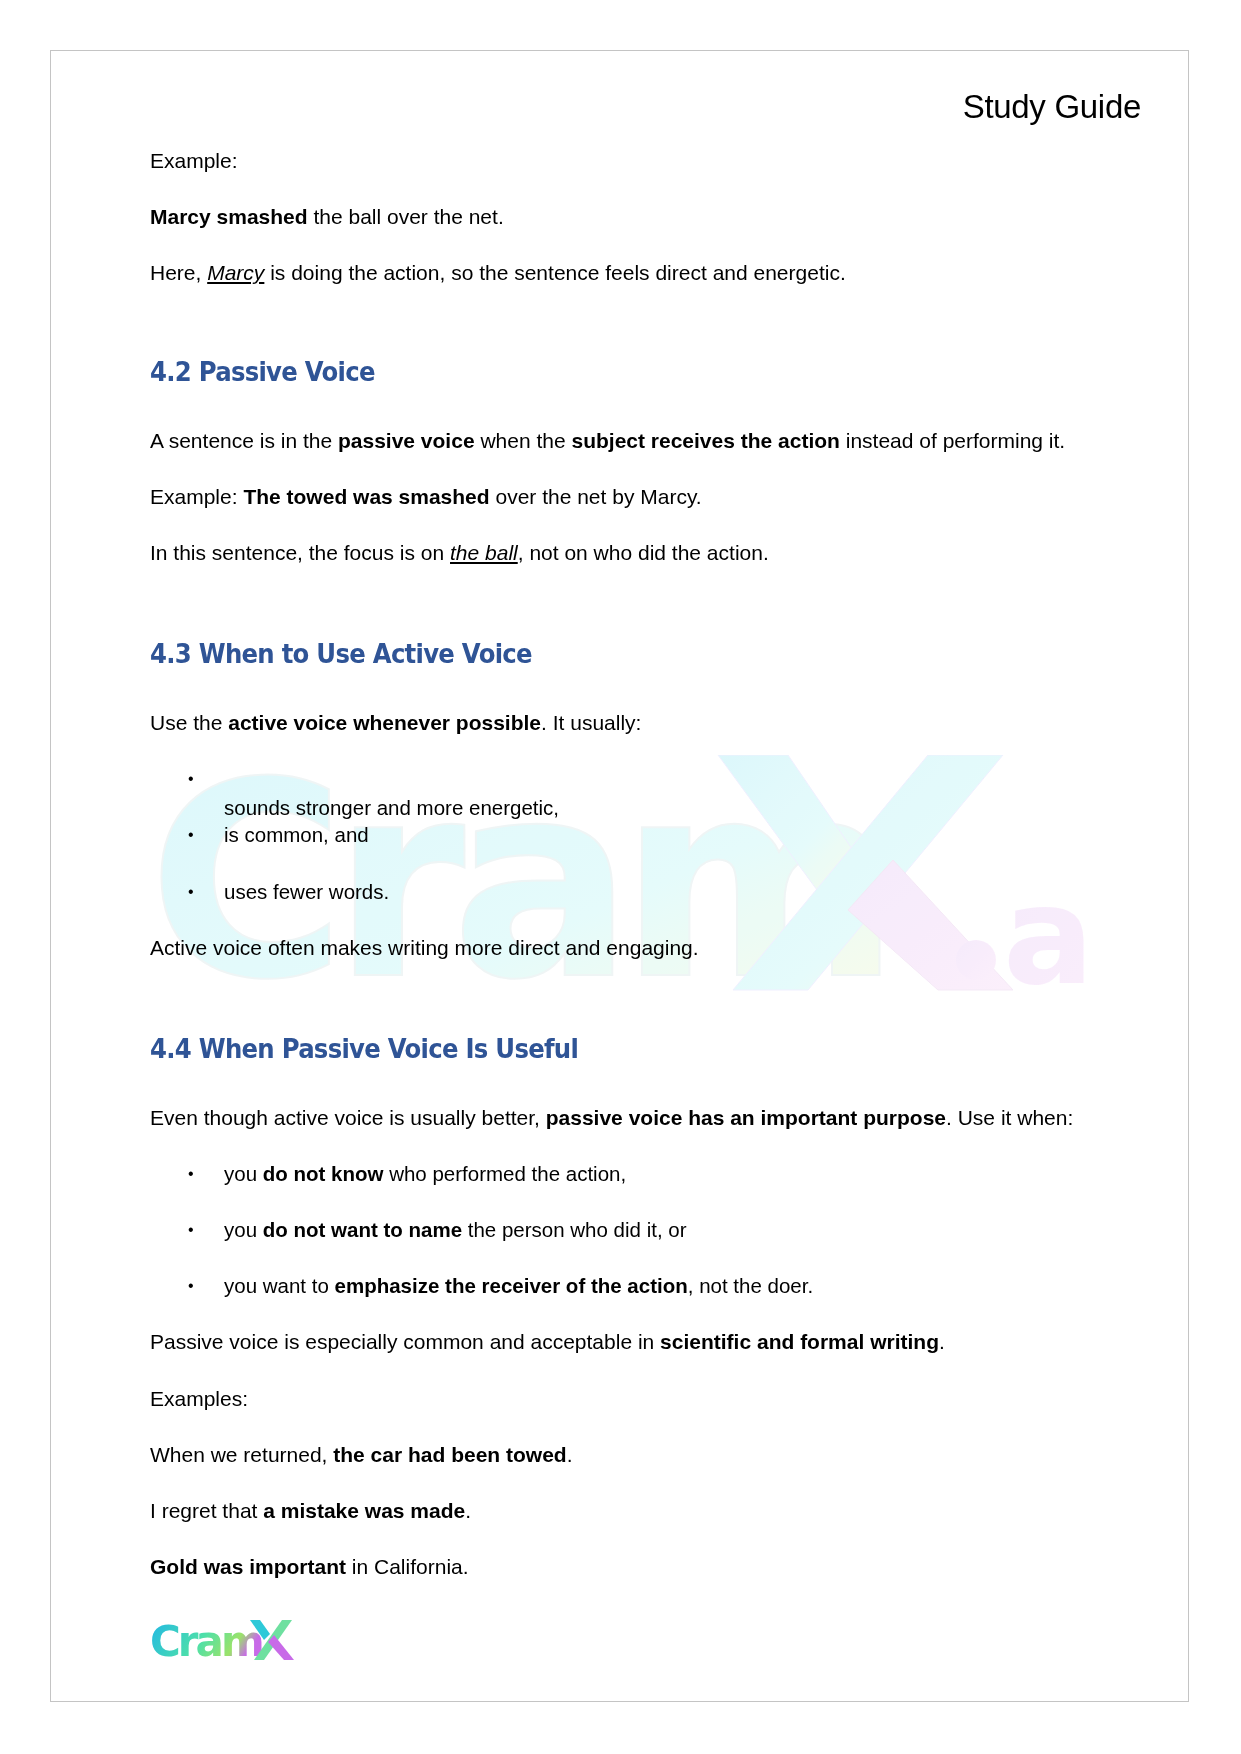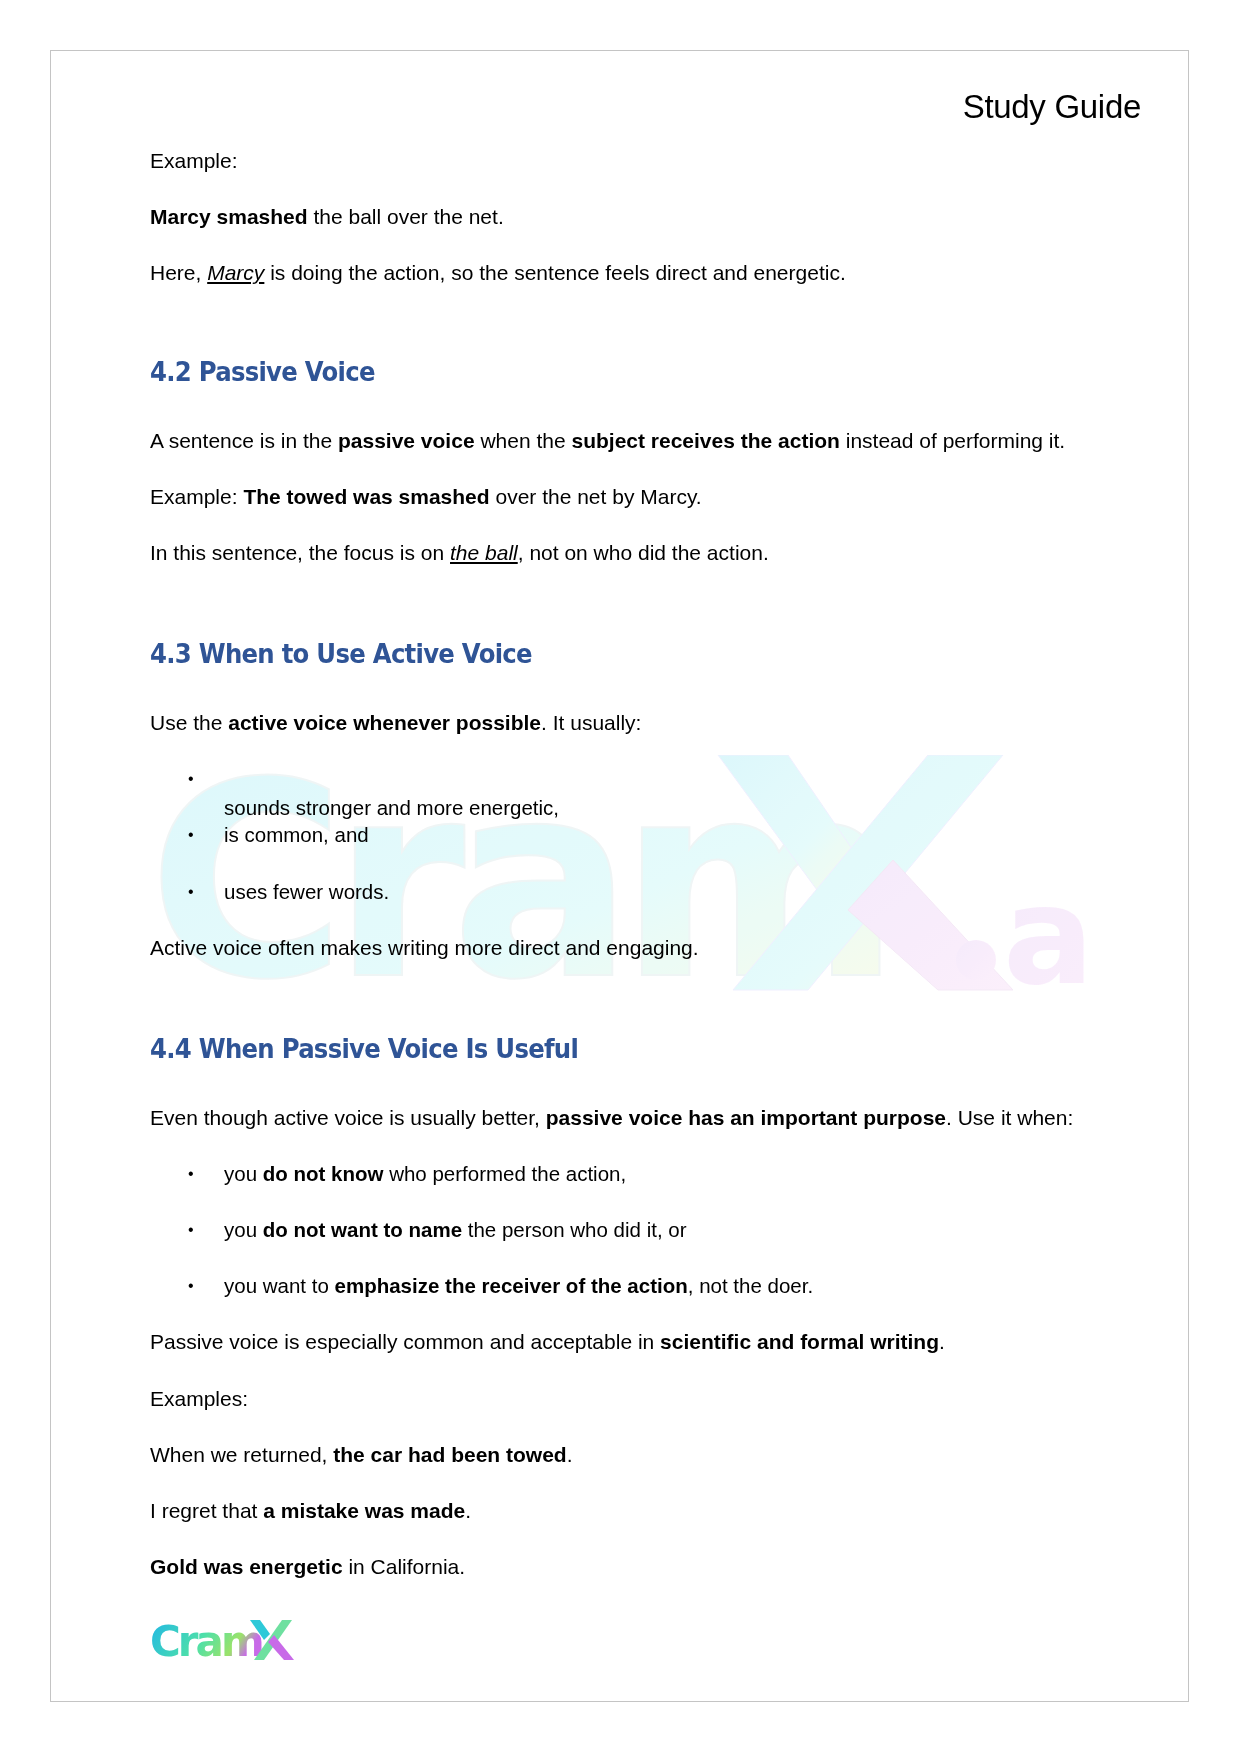--- a/index.html
+++ b/index.html
@@ -68,21 +68,21 @@
 <div class="bline" style="top:1162px"><span>you </span><b>do not know</b><span> who performed the action,</span></div>
 <div class="bullet" style="top:1218px">•</div>
 <div class="bline" style="top:1218px"><span>you </span><b>do not want to name</b><span> the person who did it, or</span></div>
 <div class="bullet" style="top:1274px">•</div>
 <div class="bline" style="top:1274px"><span>you want to </span><b>emphasize the receiver of the action</b><span>, not the doer.</span></div>
 
 <div class="line" style="top:1330px"><span>Passive voice is especially common and acceptable in </span><b>scientific and formal writing</b><span>.</span></div>
 <div class="line" style="top:1387px">Examples:</div>
 <div class="line" style="top:1443px"><span>When we returned, </span><b>the car had been towed</b><span>.</span></div>
 <div class="line" style="top:1499px"><span>I regret that </span><b>a mistake was made</b><span>.</span></div>
-<div class="line" style="top:1555px"><span></span><b>Gold was energetic</b><span> in California.</span></div>
+<div class="line" style="top:1555px"><span></span><b>Gold was important</b><span> in California.</span></div>
 
 <svg class="logo" viewBox="0 0 146 44" xmlns="http://www.w3.org/2000/svg">
   <defs>
     <linearGradient id="lg" x1="0" y1="0" x2="1" y2="0.3">
       <stop offset="0" stop-color="#1fb6e8"></stop>
       <stop offset="0.55" stop-color="#4ee0a8"></stop>
       <stop offset="0.85" stop-color="#9be36a"></stop>
       <stop offset="1" stop-color="#c86ae8"></stop>
     </linearGradient>
   </defs>

